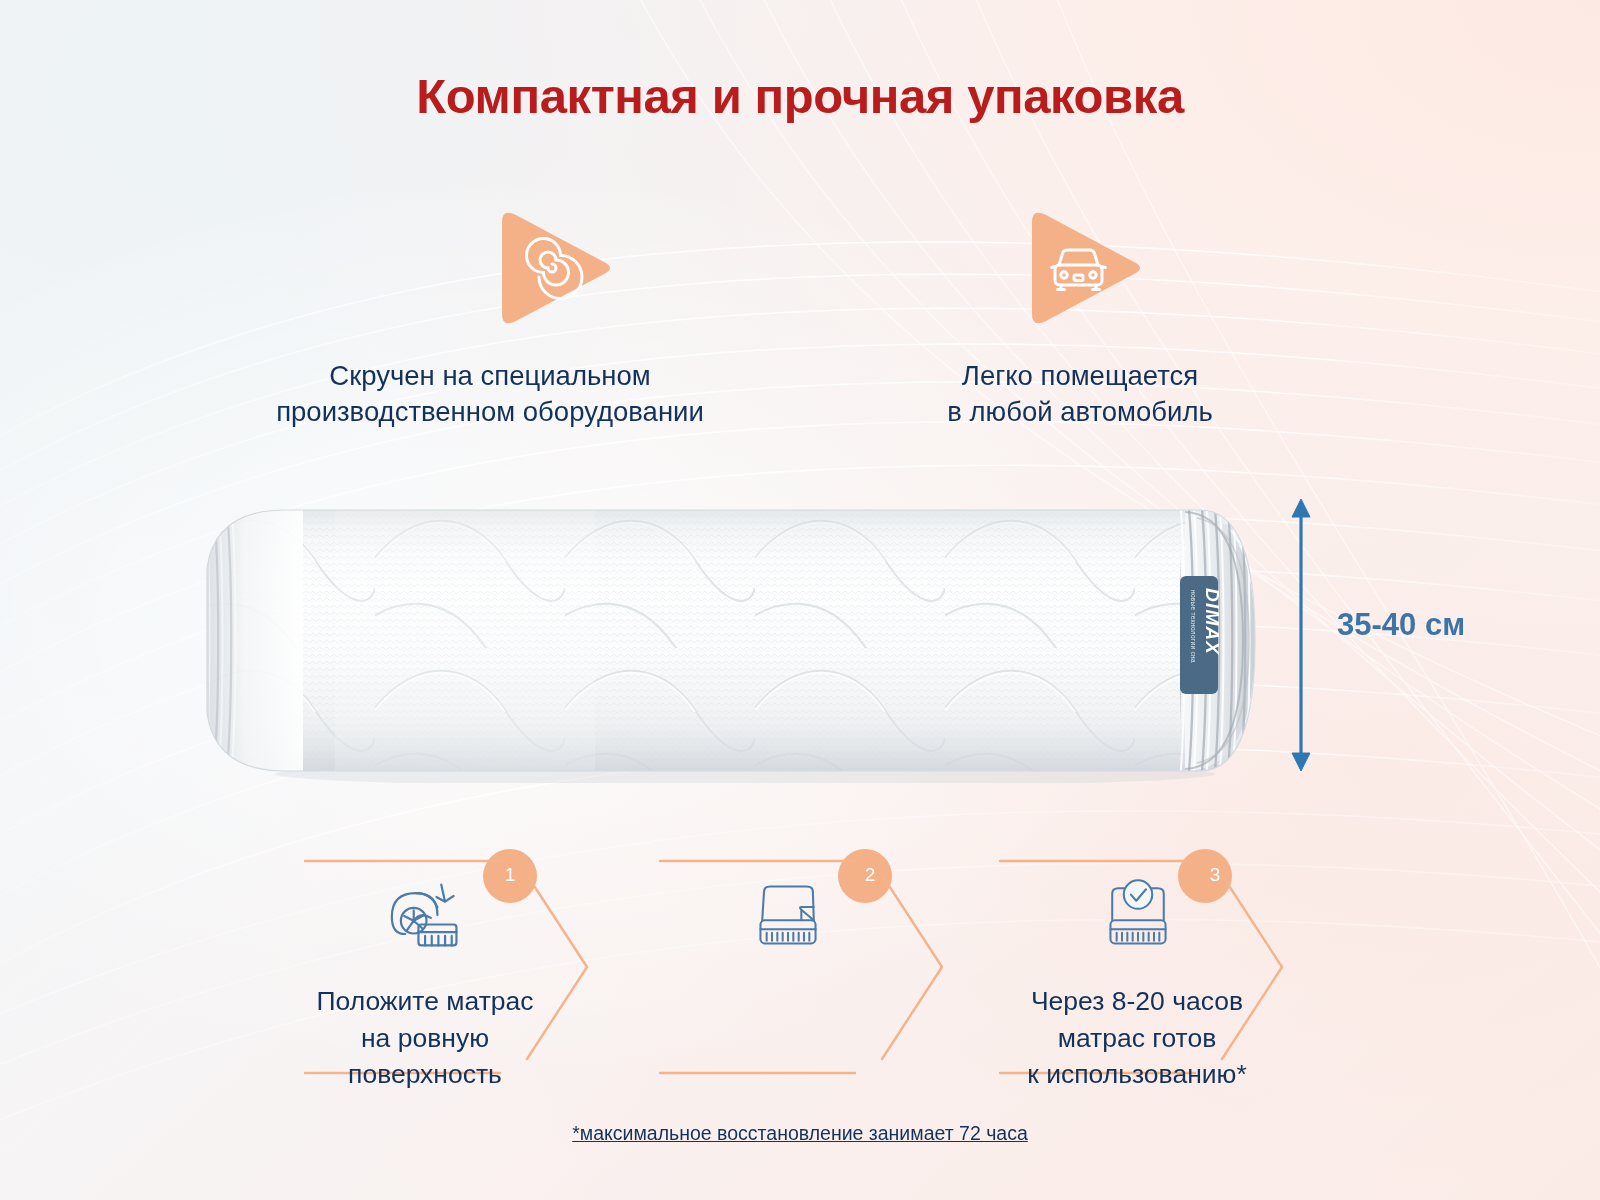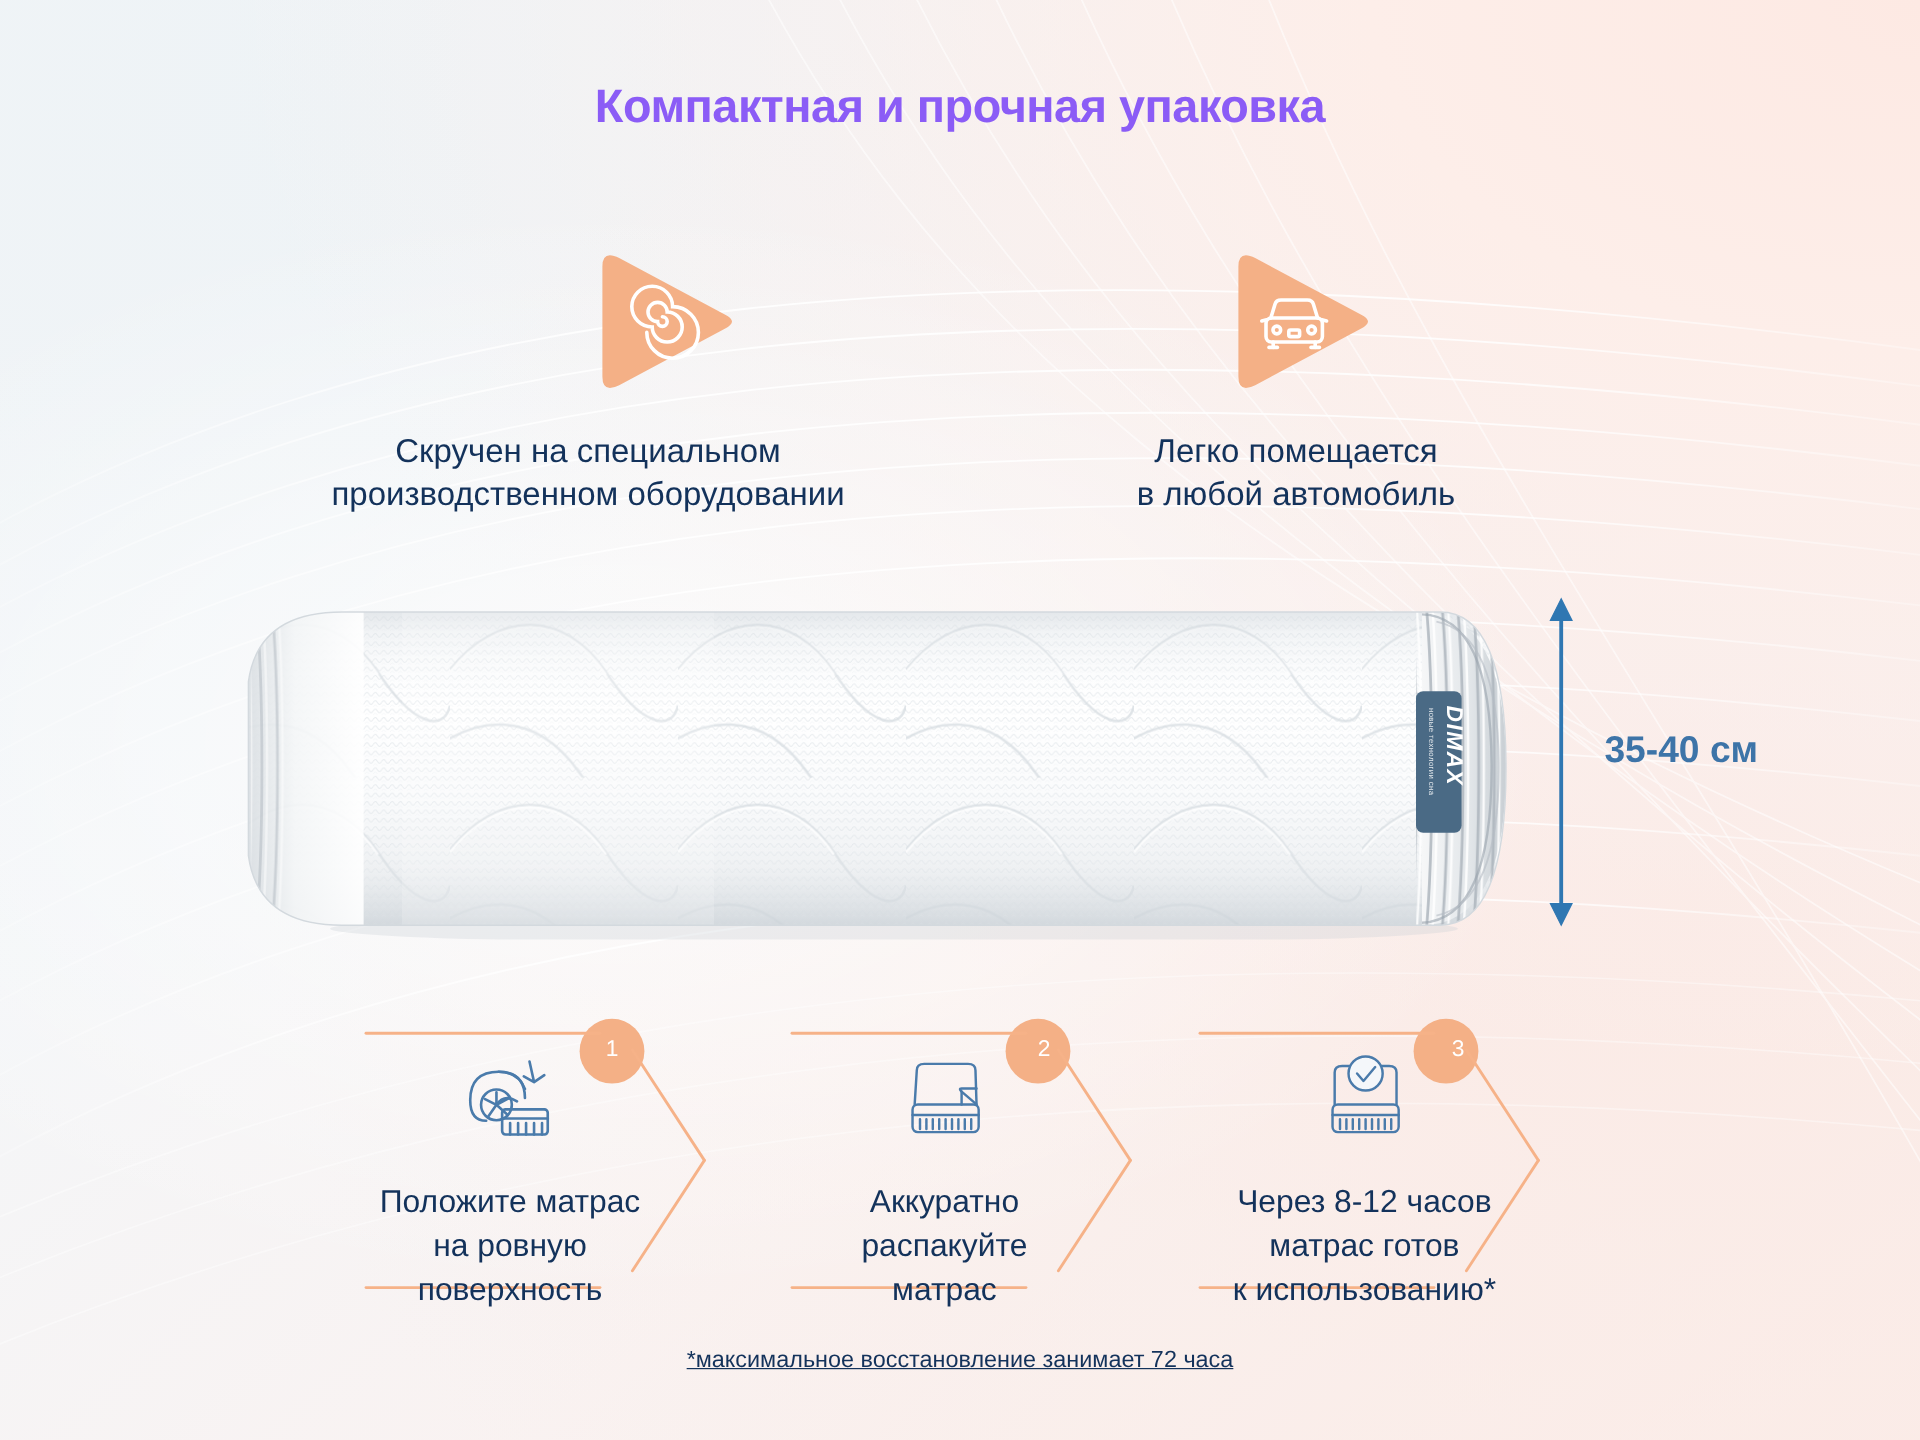--- a/index.html
+++ b/index.html
@@ -32,24 +32,24 @@
     background: radial-gradient(70% 55% at 32% 52%, rgba(255,255,255,0.75) 0%, rgba(255,255,255,0) 70%);
   }
   .bg-lines { position: absolute; inset: 0; }
 
   
   .title {
     position: absolute;
     left: 0; right: 0;
     top: 68px;
     text-align: center;
-    font-size: 39px;
+    font-size: 49px;
     font-weight: bold;
     letter-spacing: -0.4px;
-    color: #8b5cf6;
+    color: #b91c1c;
   }
 
   
   .feature {
     position: absolute;
     text-align: center;
   }
   .feature .badge {
     position: relative;
     width: 140px;
@@ -401,23 +401,20 @@
       <div class="s-icon">
         <svg viewBox="0 0 90 80" width="80" height="72" fill="none" stroke="#4a7bab" stroke-width="2.3" stroke-linecap="round" stroke-linejoin="round">
           <path d="M16,46 L18,14 Q18,8 25,8 L66,8 Q73,8 73,14 L74,46"></path>
           <rect x="14" y="46" width="62" height="26" rx="5"></rect>
           <path d="M14,56 L76,56"></path>
           <path d="M21,60 L21,69 M27,60 L27,69 M33,60 L33,69 M39,60 L39,69 M45,60 L45,69 M51,60 L51,69 M57,60 L57,69 M63,60 L63,69 M69,60 L69,69"></path>
           <path d="M74,46 L60,34 Q57,31 60,31 L74,31"></path>
           <path d="M60,34 L60,46"></path>
         </svg>
       </div>
-      <div class="s-text">Аккуратно
-распакуйте
-матрас</div>
     </div>
 
     <div class="step" id="step-3">
       <svg class="chev" viewBox="0 0 340 245" width="340" height="245">
         <circle cx="215" cy="31" r="27" fill="#f4b086"></circle>
         <g stroke="#f6b288" stroke-width="2.4" fill="none" stroke-linecap="round">
           <path d="M10,16 L205,16"></path>
           <path d="M232,30 L292,122"></path>
           <path d="M292,122 L232,214"></path>
           <path d="M205,228 L10,228"></path>
@@ -427,21 +424,21 @@
       <div class="s-icon">
         <svg viewBox="0 0 90 80" width="80" height="72" fill="none" stroke="#4a7bab" stroke-width="2.3" stroke-linecap="round" stroke-linejoin="round">
           <path d="M16,46 L16,16 Q16,10 23,10 L67,10 Q74,10 74,16 L74,46"></path>
           <rect x="14" y="46" width="62" height="26" rx="5"></rect>
           <path d="M14,56 L76,56"></path>
           <path d="M21,60 L21,69 M27,60 L27,69 M33,60 L33,69 M39,60 L39,69 M45,60 L45,69 M51,60 L51,69 M57,60 L57,69 M63,60 L63,69 M69,60 L69,69"></path>
           <circle cx="45" cy="17" r="16" fill="#f4f7fa"></circle>
           <path d="M37,17 L43,24 L54,11"></path>
         </svg>
       </div>
-      <div class="s-text">Через 8-12 часов
+      <div class="s-text">Через 8-20 часов
 матрас готов
 к использованию*</div>
     </div>
   </div>
 
   <div class="footnote">*максимальное восстановление занимает 72 часа</div>
 
 </div>
 
 </body></html>

